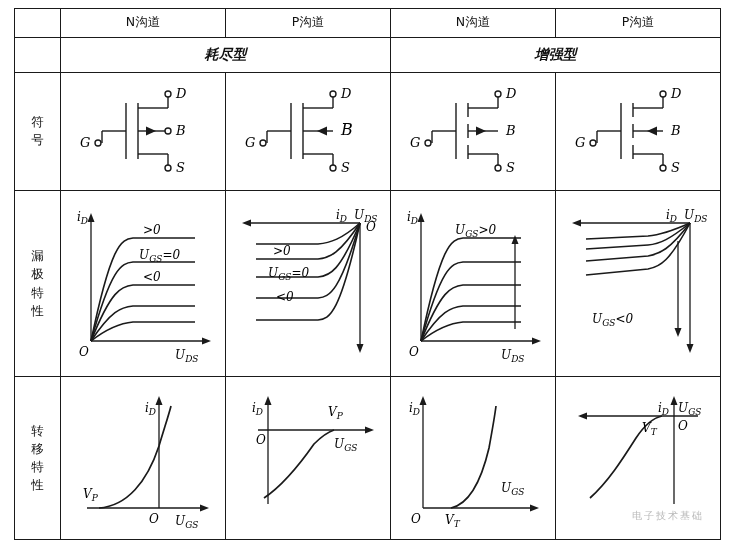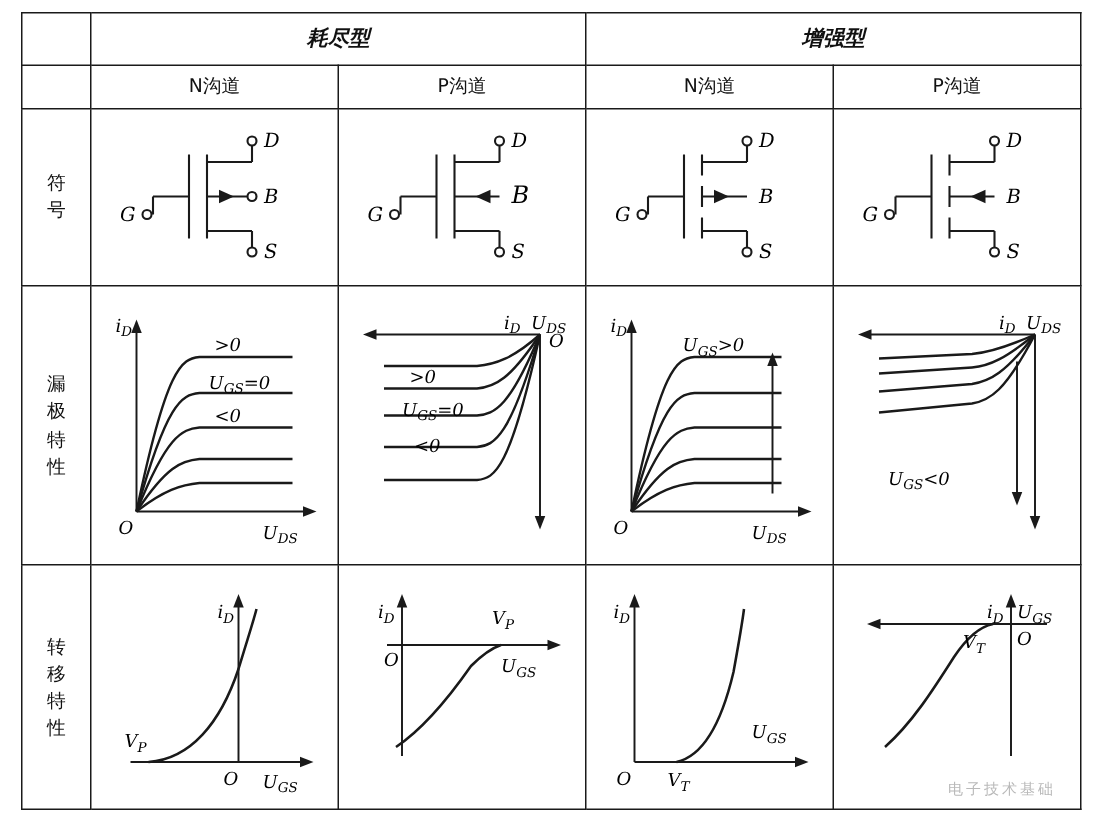--- a/index.html
+++ b/index.html
@@ -32,21 +32,21 @@
     font-size:12.5px;
     font-family:"DejaVu Sans", sans-serif;
     line-height:1.45;
     width:46px;
   }
   .rowlab span{display:block;}
   svg{display:block;margin:0 auto;}
   .lbl{font-family:"DejaVu Serif", serif;font-style:italic;}
   .wm{
     position:absolute;
-    right:16px;bottom:6px;
+    right:16px;bottom:16px;
     font-size:10px;
     color:#b9b9b9;
     letter-spacing:2px;
     font-family:"DejaVu Sans", sans-serif;
   }
 </style>
 </head>
 <body>
 
 <div id="sheet">
@@ -55,31 +55,31 @@
   <colgroup>
     <col style="width:46px">
     <col style="width:165px">
     <col style="width:165px">
     <col style="width:165px">
     <col style="width:165px">
   </colgroup>
 
   <tbody>
         <tr>
-    <td style="border-left:1px solid #1a1a1a;border-top:1px solid #1a1a1a;"></td>
-    <td colspan="2" class="hdr" style="height:32px;">耗尽型</td>
-    <td colspan="2" class="hdr">增强型</td>
-  </tr>
-
-  <tr>
     <td></td>
     <td class="sub" style="height:26px;">N沟道</td>
     <td class="sub">P沟道</td>
     <td class="sub">N沟道</td>
     <td class="sub">P沟道</td>
+  </tr>
+
+  <tr>
+    <td style="border-left:1px solid #1a1a1a;border-top:1px solid #1a1a1a;"></td>
+    <td colspan="2" class="hdr" style="height:32px;">耗尽型</td>
+    <td colspan="2" class="hdr">增强型</td>
   </tr>
 
   <tr>
     <td class="rowlab">
       <span>符</span>
       <span>号</span>
     </td>
 
     <td style="height:110px;">
       <svg width="150" height="100" viewBox="0 0 150 100">

